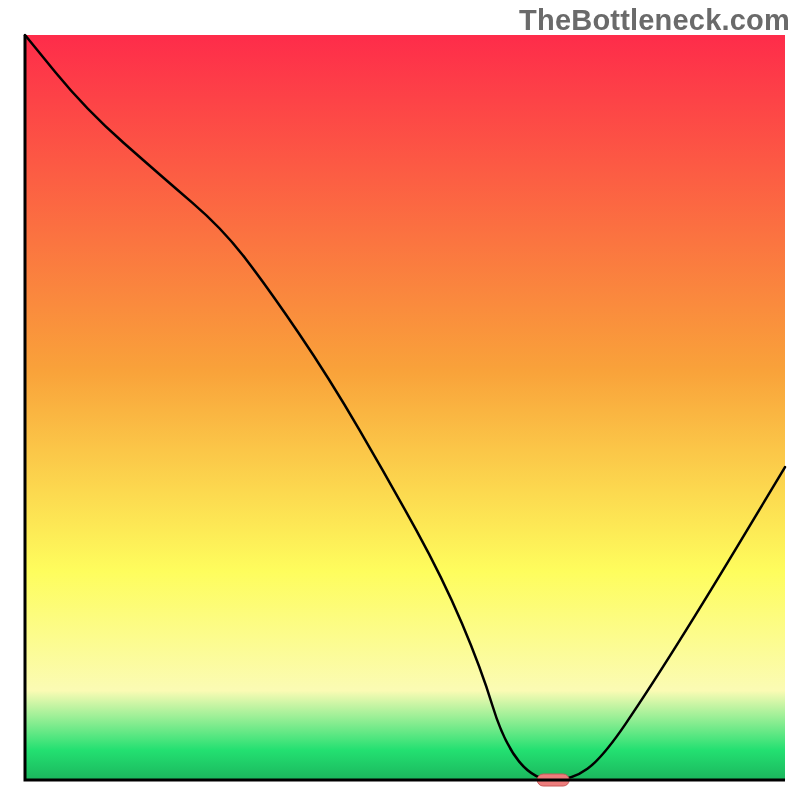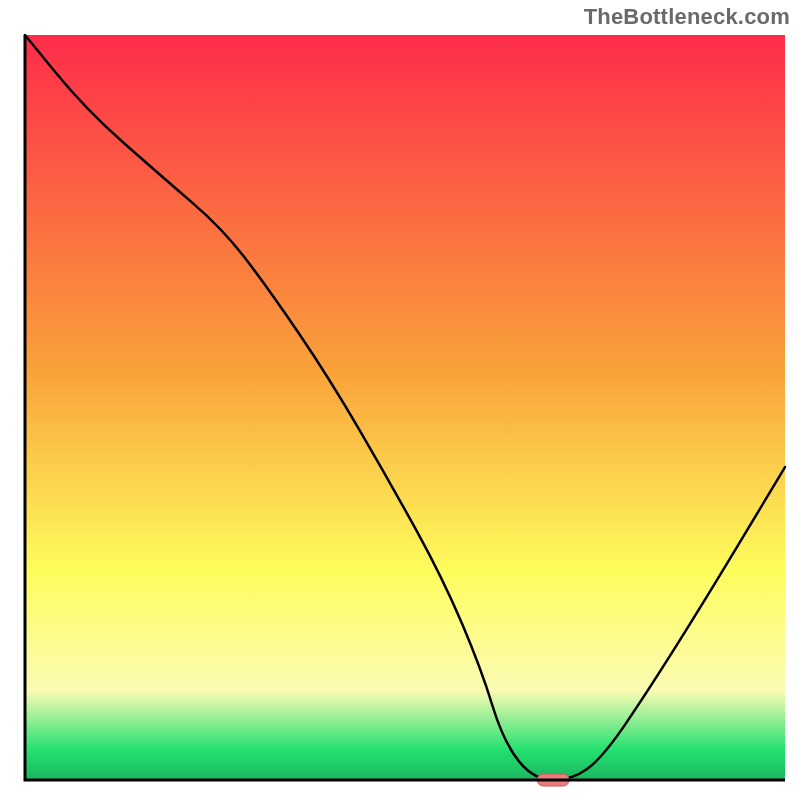--- a/index.html
+++ b/index.html
@@ -13,21 +13,21 @@
   .container {
     position: relative;
     width: 800px;
     height: 800px;
   }
   .watermark {
     position: absolute;
     top: 4px;
     right: 10px;
     color: #6a6a6a;
-    font-size: 22px;
+    font-size: 29px;
     font-weight: 600;
     letter-spacing: 0.2px;
     z-index: 20;
   }
   svg.plot {
     position: absolute;
     top: 0;
     left: 0;
   }
 </style>

